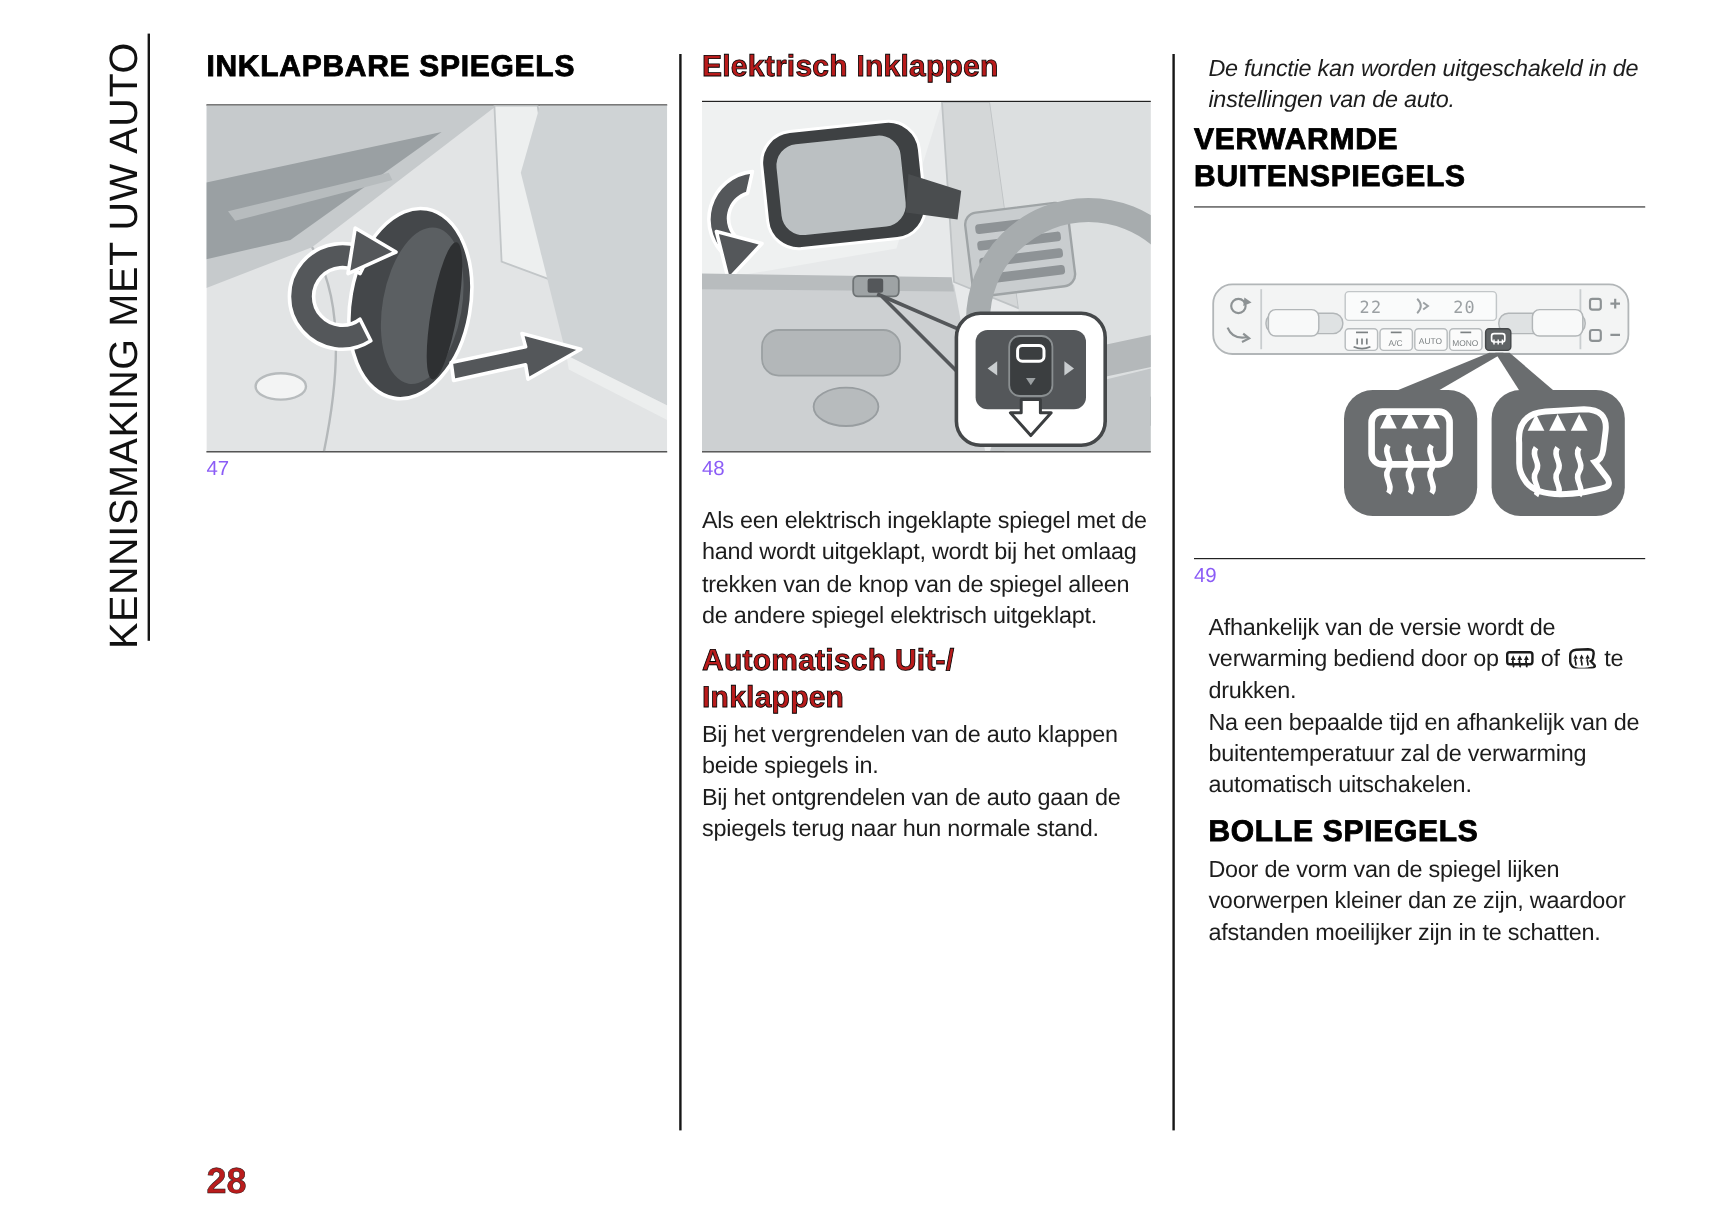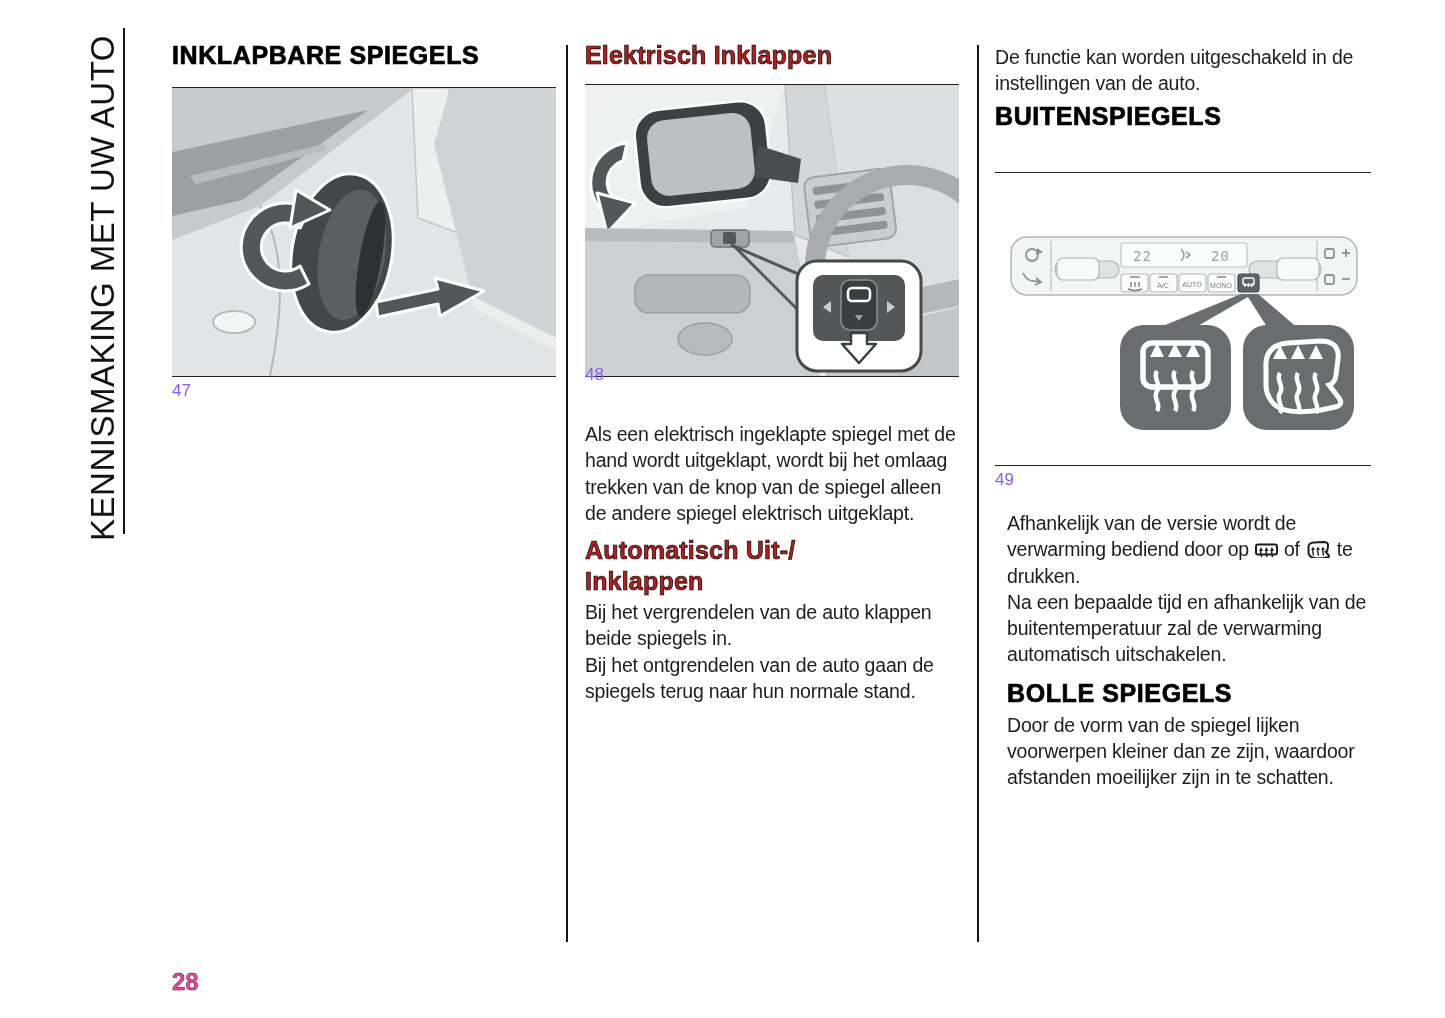--- a/index.html
+++ b/index.html
@@ -30,21 +30,21 @@
   .h-mixed{
     font-size:25px;font-weight:700;letter-spacing:.2px;color:#b91c1c;
     -webkit-text-stroke:.7px #000;line-height:31px;
   }
   .h-mixed .ln{display:block;white-space:nowrap;}
   .body-txt{font-size:19.5px;line-height:26.3px;letter-spacing:-0.2px;color:#1d1d1d;}
   .body-txt p{margin:0;}
   .figure{border-top:1.6px solid #222;border-bottom:1.6px solid #222;box-sizing:content-box;background:#fff;}
   .figure svg{display:block;}
   .caption{font-size:17px;color:#8b5cf6;}
-  .pagenum{font-size:24px;font-weight:700;color:#ec4899;-webkit-text-stroke:.4px #111;}
+  .pagenum{font-size:30px;font-weight:700;color:#b91c1c;-webkit-text-stroke:.4px #111;}
   .inline-ic{display:inline-block;vertical-align:-2px;margin:0 5px;}
 </style>
 </head>
 <body>
 
 <div class="abs sidebar-rule"></div>
 <div class="abs sidebar-title">KENNISMAKING MET UW AUTO</div>
 
 <div class="abs divider" id="div1"></div>
 <div class="abs divider" id="div2"></div>
@@ -141,39 +141,40 @@
         <rect x="228" y="190" width="92" height="66" rx="10" fill="#54575a"></rect>
         <rect x="256" y="195" width="36" height="50" rx="9" fill="#3b3e40" stroke="#8a8f91" stroke-width="1.5"></rect>
         <rect x="263" y="203" width="22" height="13" rx="4" fill="none" stroke="#fff" stroke-width="2.5"></rect>
         <polygon points="246,216 238,222 246,228" fill="#c9cdcf"></polygon>
         <polygon points="302,216 310,222 302,228" fill="#c9cdcf"></polygon>
         <polygon points="270,230 278,230 274,236" fill="#9ba0a2"></polygon>
         <path d="M 266,248 h 16 v 11 h 9 l -17,19 l -17,-19 h 9 Z" fill="#fff" stroke="#3b3e40" stroke-width="2.5" stroke-linejoin="round"></path>
       </g>
     </svg>
   </div>
-  <div class="abs caption" style="top:365px;left:0;">48</div>
+  <div class="abs caption" style="top:381px;left:0;">48</div>
 
   <div class="abs body-txt" style="top:421px;left:0;width:374px;">
     <p>Als een elektrisch ingeklapte spiegel met de hand wordt uitgeklapt, wordt bij het omlaag trekken van de knop van de spiegel alleen de andere spiegel elektrisch uitgeklapt.</p>
     <h2 class="h-mixed" style="margin:9px 0 2px 0;">
         <span class="ln">Automatisch Uit-/</span>
         <span class="ln">Inklappen</span>
       </h2>
     <p>Bij het vergrendelen van de auto klappen beide spiegels in.</p>
     <p>Bij het ontgrendelen van de auto gaan de spiegels terug naar hun normale stand.</p>
   </div>
 </div>
 
 <div class="col" id="col3">
-  <div class="abs body-txt" style="top:44px;left:0;width:376px;">
+  <div class="abs body-txt" style="top:44px;left:12px;width:376px;font-style:italic;">
     <p>De functie kan worden uitgeschakeld in de instellingen van de auto.</p>
   </div>
 
   <h1 class="abs h-caps" style="top:101px;left:0;margin:0;">
+      <span class="ln">VERWARMDE</span>
       <span class="ln">BUITENSPIEGELS</span>
     </h1>
 
   <div class="abs figure" style="top:172px;left:0;width:376px;height:292px;">
     <svg width="376" height="292" viewBox="0 0 376 292">
       <rect width="376" height="292" fill="#fff"></rect>
 
       <g>
         <rect x="16" y="64" width="346" height="58" rx="16" fill="#f3f4f4" stroke="#b2b6b8" stroke-width="1.5"></rect>
         <line x1="56" y1="68" x2="56" y2="118" stroke="#c9cdcf" stroke-width="1.5"></line>

